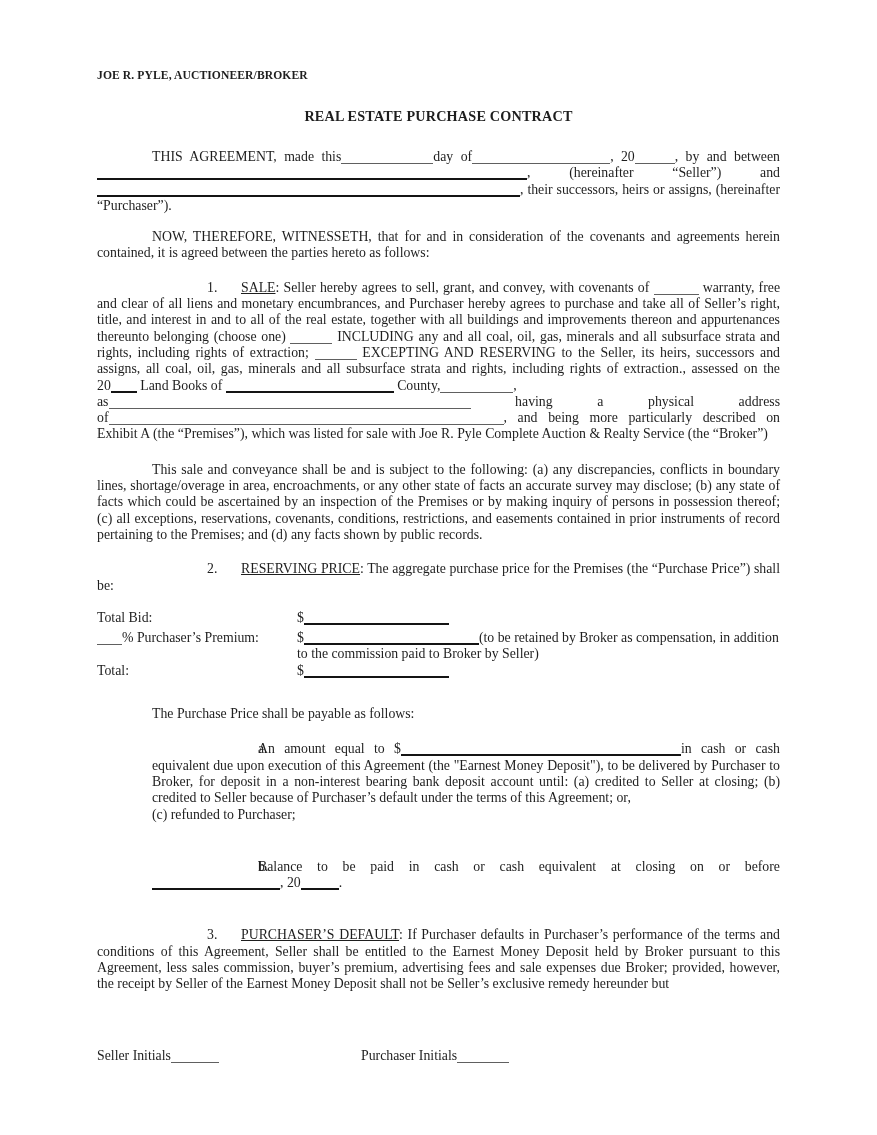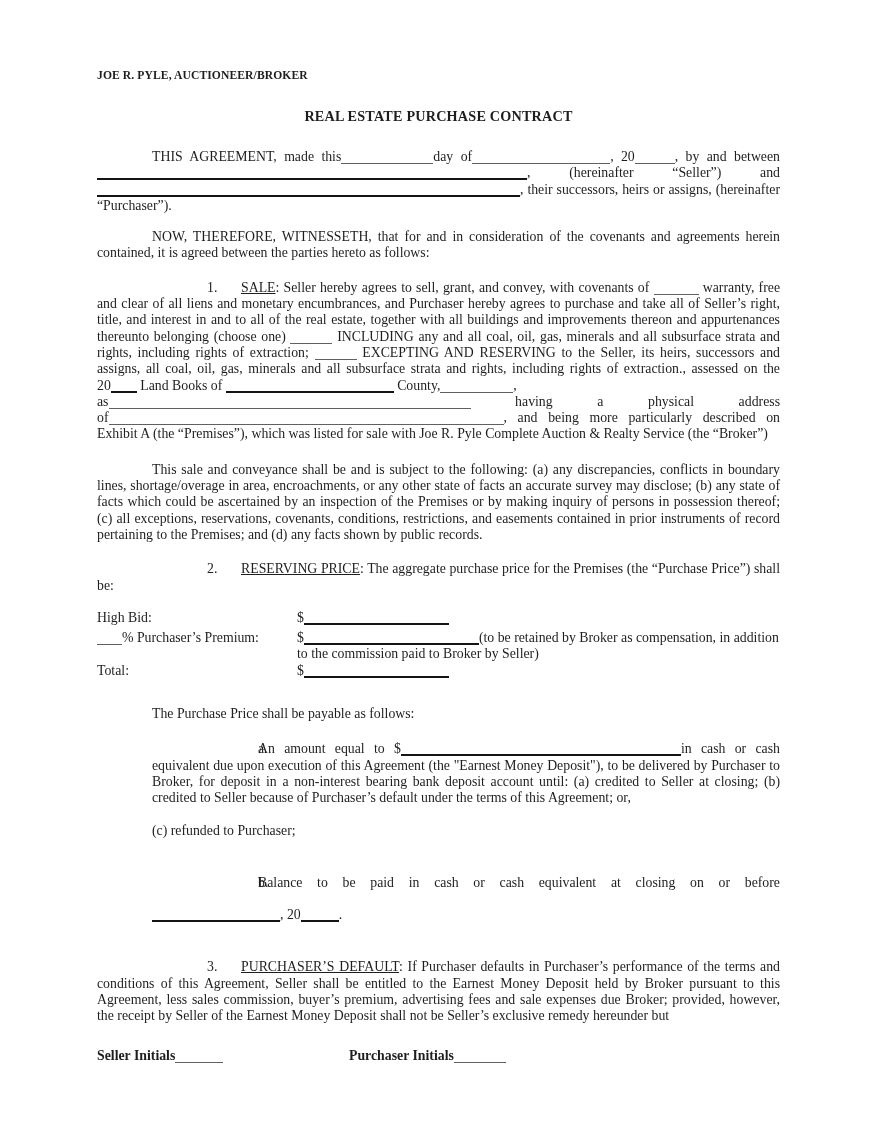--- a/index.html
+++ b/index.html
@@ -6,36 +6,36 @@
   .page{
     position:relative;width:790px;height:1135px;background:#fff;color:#1e1e1e;
     font-family:"Liberation Serif","DejaVu Serif",serif;
     font-size:13.8px;line-height:16.3px;overflow:hidden;
   }
   .content{position:absolute;left:97px;top:0;width:683px;}
   .letterhead{margin-top:69px;font-weight:bold;font-size:11.6px;line-height:13px;letter-spacing:.1px;}
   .doc-title{margin-top:26px;text-align:center;font-weight:bold;font-size:14.2px;line-height:16px;letter-spacing:.2px;}
   .p{margin:0;text-align:justify;}
   .ind{text-indent:55px;}
-  .item{margin-left:55px;margin-top:16px;}
+  .item{margin-left:55px;}
   .iind{text-indent:53px;}
   .jlast{text-align-last:justify;}
   .tab{display:inline-block;}
   .u{text-decoration:underline;margin-left:36px;}
   .nw{white-space:nowrap;}
   .blank{display:inline-block;height:0;border-bottom:1px solid #606060;vertical-align:-3px;}
   .blank.bb{border-bottom:2px solid #141414;}
   .price-table{margin-top:16px;}
   .price-row{display:flex;}
   .price-row.r2{margin-top:4px;}
   .price-label{flex:0 0 200px;}
   .price-value{flex:1;}
-  .footer{position:absolute;left:97px;top:1048px;width:683px;height:18px;font-weight:bold;}
+  .footer{position:absolute;left:97px;top:1048px;width:683px;height:18px;}
   .footer .si{position:absolute;left:0;top:0;}
-  .footer .pi{position:absolute;left:252px;top:0;}
+  .footer .pi{position:absolute;left:264px;top:0;}
 </style>
 </head>
 <body>
 
 <div class="page">
   <div class="content">
 
     <div class="letterhead">JOE R. PYLE, AUCTIONEER/BROKER</div>
 
     <div class="doc-title">REAL ESTATE PURCHASE CONTRACT</div>
@@ -47,21 +47,21 @@
     <p class="p ind" style="margin-top:18px"><span class="tab" style="width: 53px;">1.</span><span class="u">SALE</span><span>: Seller hereby agrees to sell, grant, and convey, with covenants of </span><span class="nw"><span class="blank" style="width: 45px;"></span></span><span> warranty, free and clear of all liens and monetary encumbrances, and Purchaser hereby agrees to purchase and take all of Seller’s right, title, and interest in and to all of the real estate, together with all buildings and improvements thereon and appurtenances thereunto belonging (choose one) </span><span class="nw"><span class="blank" style="width: 42px;"></span></span><span> INCLUDING any and all coal, oil, gas, minerals and all subsurface strata and rights, including rights of extraction; </span><span class="nw"><span class="blank" style="width: 42px;"></span></span><span> EXCEPTING AND RESERVING to the Seller, its heirs, successors and assigns, all coal, oil, gas, minerals and all subsurface strata and rights, including rights of extraction., assessed on the </span><span class="nw">20<span class="blank bb" style="width: 26px;"></span></span><span> Land Books of </span><span class="nw"><span class="blank bb" style="width: 168px;"></span></span><span> County,</span><span class="nw"><span class="blank" style="width: 73px;"></span>,</span></p>
 
     <p class="p"><span class="nw">as<span class="blank" style="width: 362px;"></span></span><span> having a physical address </span><span class="nw">of<span class="blank" style="width: 395px;"></span>,</span><span> and being more particularly described on Exhibit A (the “Premises”), which was listed for sale with Joe R. Pyle Complete Auction &amp; Realty Service (the “Broker”)</span></p>
 
     <p class="p ind" style="margin-top:19px"><span>This sale and conveyance shall be and is subject to the following: (a) any discrepancies, conflicts in boundary lines, shortage/overage in area, encroachments, or any other state of facts an accurate survey may disclose; (b) any state of facts which could be ascertained by an inspection of the Premises or by making inquiry of persons in possession thereof; (c) all exceptions, reservations, covenants, conditions, restrictions, and easements contained in prior instruments of record pertaining to the Premises; and (d) any facts shown by public records.</span></p>
 
     <p class="p ind" style="margin-top:18px"><span class="tab" style="width: 53px;">2.</span><span class="u">RESERVING PRICE</span><span>: The aggregate purchase price for the Premises (the “Purchase Price”) shall be:</span></p>
 
     <div class="price-table">
       <div class="price-row">
-        <span class="price-label"><span>High Bid:</span></span>
+        <span class="price-label"><span>Total Bid:</span></span>
         <span class="price-value"><span class="nw">$<span class="blank bb" style="width: 145px;"></span></span></span>
       </div>
       <div class="price-row r2">
         <span class="price-label"><span class="nw"><span class="blank" style="width: 25px;"></span>% Purchaser’s Premium:</span></span>
         <span class="price-value"><span class="nw">$<span class="blank bb" style="width: 175px;"></span>(to</span><span> be retained by Broker as compensation, in addition to the commission paid to Broker by Seller)</span></span>
       </div>
       <div class="price-row">
         <span class="price-label"><span>Total:</span></span>
         <span class="price-value"><span class="nw">$<span class="blank bb" style="width: 145px;"></span></span></span>
       </div>

